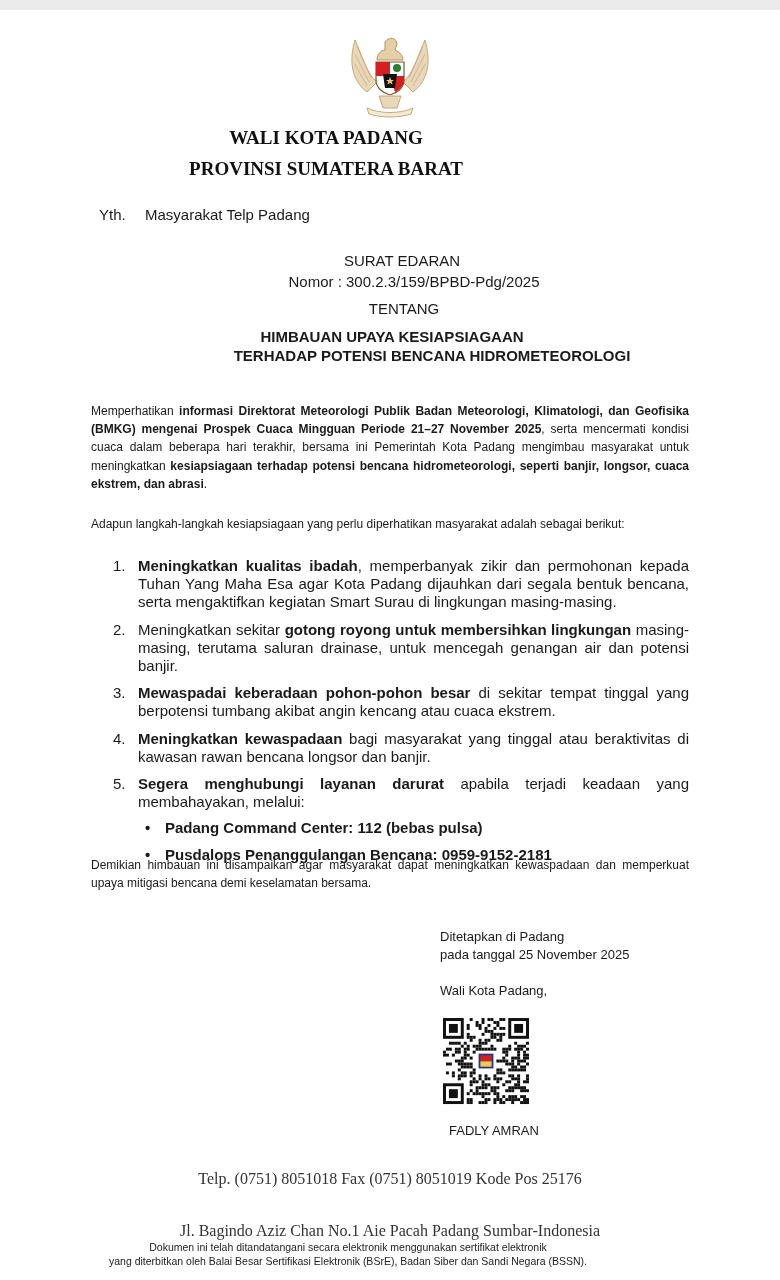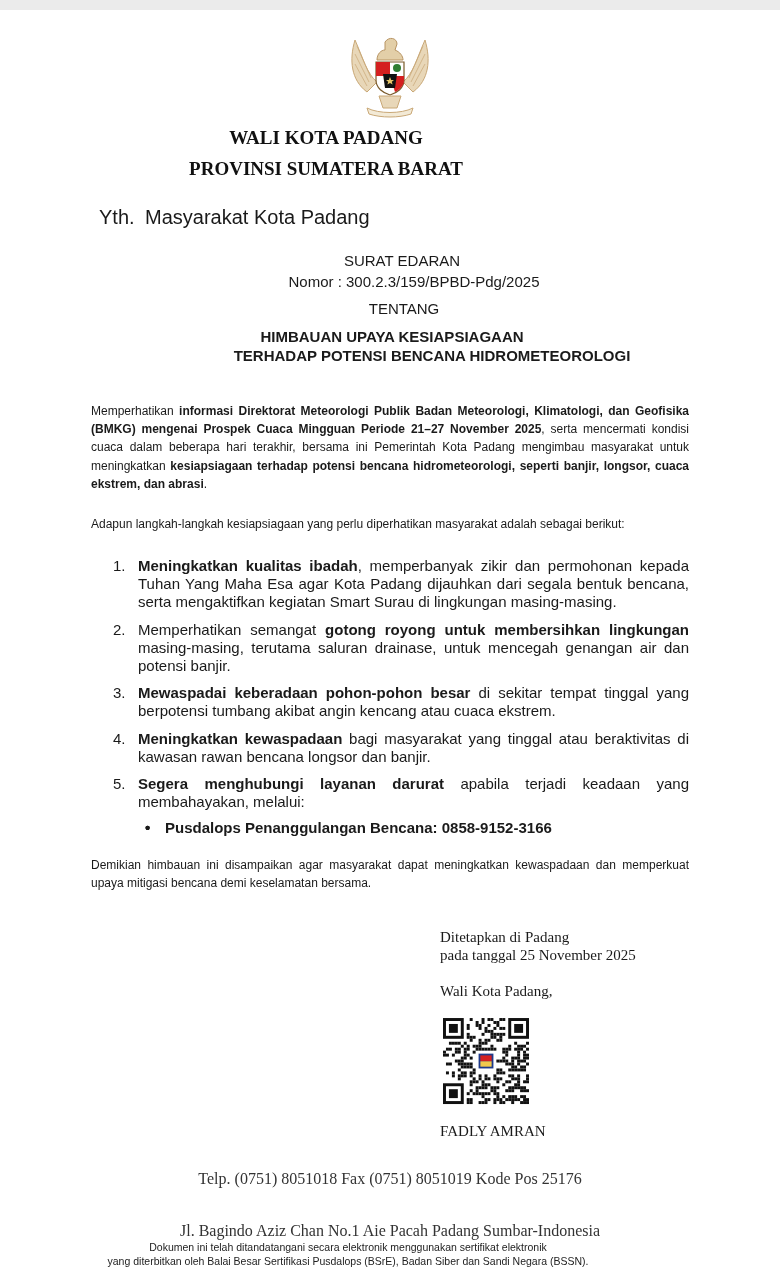--- a/index.html
+++ b/index.html
@@ -5,46 +5,46 @@
   html, body { margin: 0; padding: 0; }
   body {
     width: 780px; height: 1280px; background: #ffffff; position: relative; overflow: hidden;
     font-family: "Liberation Sans", sans-serif; color: #1a1a1a;
   }
   .topband { position: absolute; left: 0; top: 0; width: 780px; height: 10px; background: #ebebeb; }
   .emblem { position: absolute; left: 345px; top: 30px; width: 90px; height: 92px; }
   .kop { position: absolute; left: 0; width: 652px; text-align: center; font-family: "Liberation Serif", serif; font-weight: bold; font-size: 19px; color: #111; }
   .kop1 { top: 127px; }
   .kop2 { top: 158px; }
-  .yth { position: absolute; left: 99px; top: 206px; font-size: 20px; }
+  .yth { position: absolute; left: 99px; top: 206px; font-size: 15px; }
   .yth .to { position: absolute; left: 46px; white-space: nowrap; }
   .center { position: absolute; left: 0; width: 780px; text-align: center; font-size: 15px; }
   .se-title { top: 252px; left: 12px; }
   .se-no { top: 273px; left: 24px; }
   .tentang { top: 300px; left: 14px; }
   .hl { font-weight: bold; font-size: 15px; }
   .hl1 { top: 328px; left: 2px; }
   .hl2 { top: 347px; margin-left: 42px; }
   .body { position: absolute; left: 91px; width: 598px; font-size: 12px; line-height: 18.2px; text-align: justify; }
   .p1 { top: 402px; }
   .p2 { top: 515px; }
   ol.steps { position: absolute; left: 91px; width: 598px; top: 557px; margin: 0; padding: 0; list-style: none; font-size: 15px; line-height: 18.2px; }
   ol.steps li { position: relative; padding-left: 47px; text-align: justify; margin-bottom: 9px; }
   ol.steps li .num { position: absolute; left: 22px; top: 0; }
   ul.contacts { list-style: none; margin: 8px 0 0 0; padding: 0; }
   ul.contacts li { padding-left: 27px; margin-bottom: 8px; font-weight: bold; position: relative; }
   ul.contacts li .dot { position: absolute; left: 7px; top: 0; }
   .p3 { top: 856px; }
   b { font-weight: bold; }
-  .sign { position: absolute; left: 440px; font-size: 15px; line-height: 18px; font-family: Liberation Serif, serif; }
+  .sign { position: absolute; left: 440px; font-size: 13px; line-height: 18px; }
   .s1 { top: 928px; }
   .s2 { top: 946px; }
   .s3 { top: 982px; }
   .qr { position: absolute; left: 443px; top: 1018px; width: 86px; height: 92px; }
-  .s4 { top: 1122px; }
+  .s4 { top: 1122px; margin-left: 9px; }
   .footer-serif { position: absolute; left: 0; width: 780px; text-align: center; font-family: "Liberation Serif", serif; font-size: 16px; color: #333; }
   .f1 { top: 1222px; }
   .f2 { top: 1170px; }
   .footer-sans { position: absolute; left: 0; width: 696px; text-align: center; font-size: 10.5px; color: #222; }
   .f3 { top: 1241px; }
   .f4 { top: 1255px; }
 </style>
 </head>
 <body>
 
@@ -74,40 +74,40 @@
 
   <path d="M34 66 L56 66 L52 78 L38 78Z" fill="#e8d7b8" stroke="#c9a877" stroke-width="1"></path>
   <path d="M22 78 C34 84,56 84,68 78 L66 84 C54 88,36 88,24 84Z" fill="#f3ead6" stroke="#c9a877" stroke-width="1"></path>
 </svg>
 
 <div class="kop kop1">WALI KOTA PADANG</div>
 <div class="kop kop2">PROVINSI SUMATERA BARAT</div>
 
 <div class="yth">
   <span>Yth.</span>
-  <span class="to">Masyarakat Kota Padang</span>
+  <span class="to">Masyarakat Telp Padang</span>
 </div>
 
 <div class="center se-title">SURAT EDARAN</div>
 <div class="center se-no">Nomor : 300.2.3/159/BPBD-Pdg/2025</div>
 <div class="center tentang">TENTANG</div>
 <div class="center hl hl1">HIMBAUAN UPAYA KESIAPSIAGAAN</div>
 <div class="center hl hl2">TERHADAP POTENSI BENCANA HIDROMETEOROLOGI</div>
 
 <div class="body p1" id="p1"><span>Memperhatikan </span><b>informasi Direktorat Meteorologi Publik Badan Meteorologi, Klimatologi, dan Geofisika (BMKG) mengenai Prospek Cuaca Mingguan Periode 21–27 November 2025</b><span>, serta mencermati kondisi cuaca dalam beberapa hari terakhir, bersama ini Pemerintah Kota Padang mengimbau masyarakat untuk meningkatkan </span><b>kesiapsiagaan terhadap potensi bencana hidrometeorologi, seperti banjir, longsor, cuaca ekstrem, dan abrasi</b><span>.</span></div>
 <div class="body p2">Adapun langkah-langkah kesiapsiagaan yang perlu diperhatikan masyarakat adalah sebagai berikut:</div>
 
 <ol class="steps" id="steps">
     <li><span class="num">1.</span><b>Meningkatkan kualitas ibadah</b><span>, memperbanyak zikir dan permohonan kepada Tuhan Yang Maha Esa agar Kota Padang dijauhkan dari segala bentuk bencana, serta mengaktifkan kegiatan Smart Surau di lingkungan masing-masing.</span></li>
-    <li><span class="num">2.</span><span>Memperhatikan semangat </span><b>gotong royong untuk membersihkan lingkungan</b><span> masing-masing, terutama saluran drainase, untuk mencegah genangan air dan potensi banjir.</span></li>
+    <li><span class="num">2.</span><span>Meningkatkan sekitar </span><b>gotong royong untuk membersihkan lingkungan</b><span> masing-masing, terutama saluran drainase, untuk mencegah genangan air dan potensi banjir.</span></li>
     <li><span class="num">3.</span><b>Mewaspadai keberadaan pohon-pohon besar</b><span> di sekitar tempat tinggal yang berpotensi tumbang akibat angin kencang atau cuaca ekstrem.</span></li>
     <li><span class="num">4.</span><b>Meningkatkan kewaspadaan</b><span> bagi masyarakat yang tinggal atau beraktivitas di kawasan rawan bencana longsor dan banjir.</span></li>
     <li><span class="num">5.</span><b>Segera menghubungi layanan darurat</b><span> apabila terjadi keadaan yang membahayakan, melalui:</span><ul class="contacts">
-        <li><span class="dot">•</span></li>
-        <li><span class="dot">•</span><span>Pusdalops Penanggulangan Bencana: 0858-9152-3166</span></li>
+        <li><span class="dot">•</span><span>Padang Command Center: 112 (bebas pulsa)</span></li>
+        <li><span class="dot">•</span><span>Pusdalops Penanggulangan Bencana: 0959-9152-2181</span></li>
       </ul></li>
   </ol>
 
 <div class="body p3">Demikian himbauan ini disampaikan agar masyarakat dapat meningkatkan kewaspadaan dan memperkuat upaya mitigasi bencana demi keselamatan bersama.</div>
 
 <div class="sign s1">Ditetapkan di Padang</div>
 <div class="sign s2">pada tanggal 25 November 2025</div>
 <div class="sign s3">Wali Kota Padang,</div>
 
 <svg class="qr" viewBox="0 0 29 31" id="qr">
@@ -390,13 +390,13 @@
     <rect x="12" y="12" width="5" height="5" fill="#1f3a8a"></rect>
     <rect x="12.6" y="12.6" width="3.8" height="2" fill="#d42020"></rect>
     <rect x="12.6" y="14.6" width="3.8" height="1.8" fill="#f2c94c"></rect>
   </svg>
 
 <div class="sign s4">FADLY AMRAN</div>
 
 <div class="footer-serif f1">Jl. Bagindo Aziz Chan No.1 Aie Pacah Padang Sumbar-Indonesia</div>
 <div class="footer-serif f2">Telp. (0751) 8051018 Fax (0751) 8051019 Kode Pos 25176</div>
 <div class="footer-sans f3">Dokumen ini telah ditandatangani secara elektronik menggunakan sertifikat elektronik</div>
-<div class="footer-sans f4">yang diterbitkan oleh Balai Besar Sertifikasi Pusdalops (BSrE), Badan Siber dan Sandi Negara (BSSN).</div>
+<div class="footer-sans f4">yang diterbitkan oleh Balai Besar Sertifikasi Elektronik (BSrE), Badan Siber dan Sandi Negara (BSSN).</div>
 
 </body></html>

